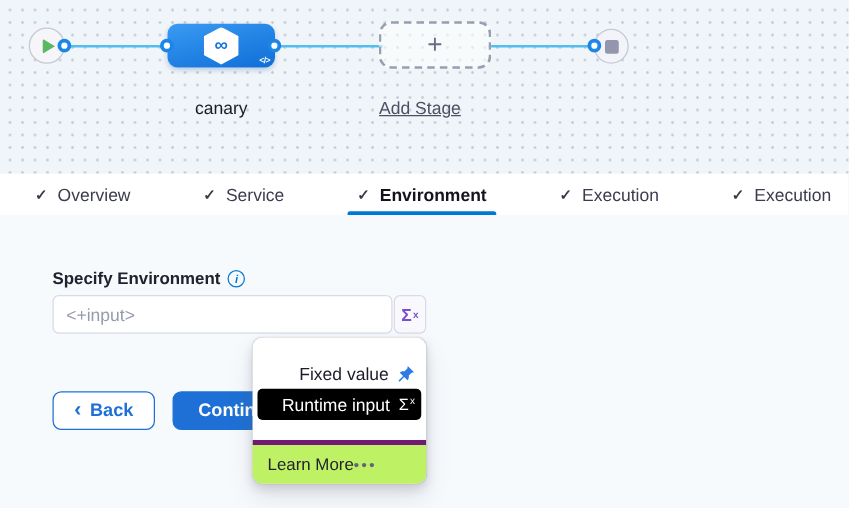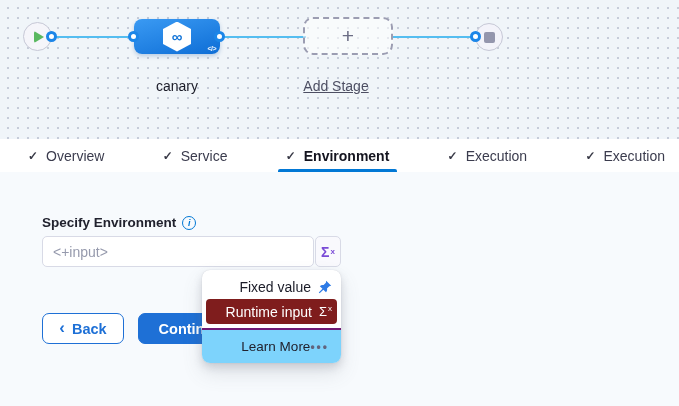--- a/index.html
+++ b/index.html
@@ -78,32 +78,32 @@
     font-size:14.5px; font-weight:bold; cursor:pointer; }
   .btn-back { left:42px; width:82px; background:#fff; border:1.5px solid #1e70d6; color:#1e70d6; }
   .btn-back .chev { font-size:17px; line-height:0; margin-top:-2px; }
   .btn-continue { left:138px; width:104px; background:#1e70d6; border:1.5px solid #1e70d6;
     color:#fff; z-index:1; }
 
   
   .dropdown { position:absolute; left:202px; top:98px; width:139px; z-index:5;
     background:#fff; border-radius:8px;
     box-shadow:0 0 1px rgba(40,41,61,.2), 0 4px 8px rgba(96,97,112,.2), 0 10px 20px rgba(96,97,112,.16); }
-  .dd-body { padding:4px 0; }
+  .dd-body { padding:16px 0; }
   .dd-item { height:25px; display:flex; align-items:center; justify-content:flex-end;
     gap:7px; padding:0 9px; font-size:14px; color:#1b1c28; cursor:pointer; white-space:nowrap; }
   .dd-item.selected { margin:0 4px; padding:0 5px; border-radius:4px;
-    background:#7f1d1d; color:#fff; }
+    background:#000000; color:#fff; }
   .mi-sigma { font-weight:normal; font-size:13px; color:#fff; line-height:1; }
   .mi-fx { color:#ff7126; font-size:12px; font-weight:bold; line-height:1; }
   .mi-fx i { font-family:"Liberation Serif", serif; font-size:14px; }
   .mi-fx sub { font-size:8px; }
-  .dd-footer { height:35px; background:#7dd3fc; border-top:2px solid #701a75;
+  .dd-footer { height:35px; background:#bef264; border-top:4px solid #701a75;
     border-radius:0 0 8px 8px; display:flex; align-items:center;
-    justify-content:flex-end; padding:0 12px; cursor:pointer; }
+    justify-content:flex-start; padding:0 12px; cursor:pointer; }
   .dd-footer .learn { font-size:13.5px; color:#21222e; }
   .dd-footer .dots { color:#61647e; font-size:12px; font-weight:bold; letter-spacing:2px; }
   .pin-icon { display:inline-flex; }
 </style>
 </head>
 <body>
 
 <div class="app">
 
   <div class="canvas">

